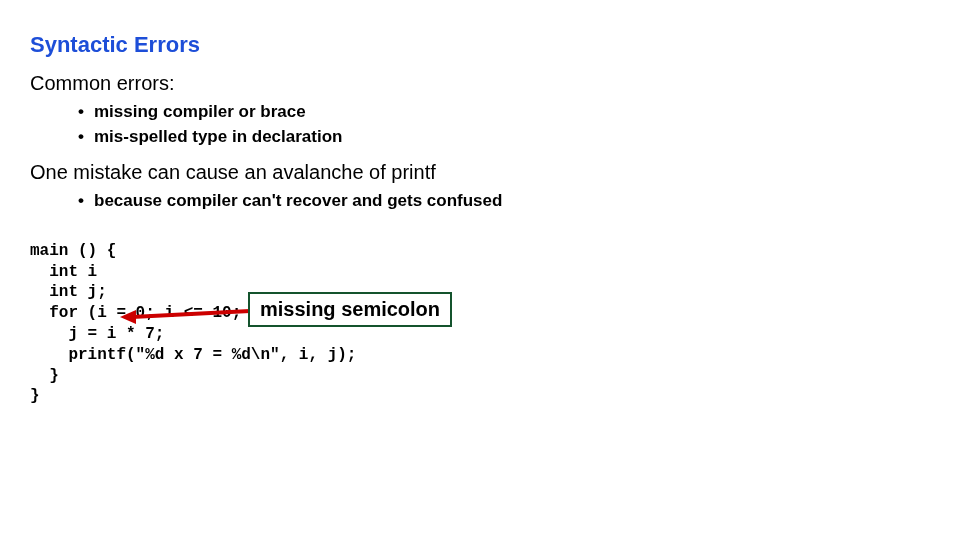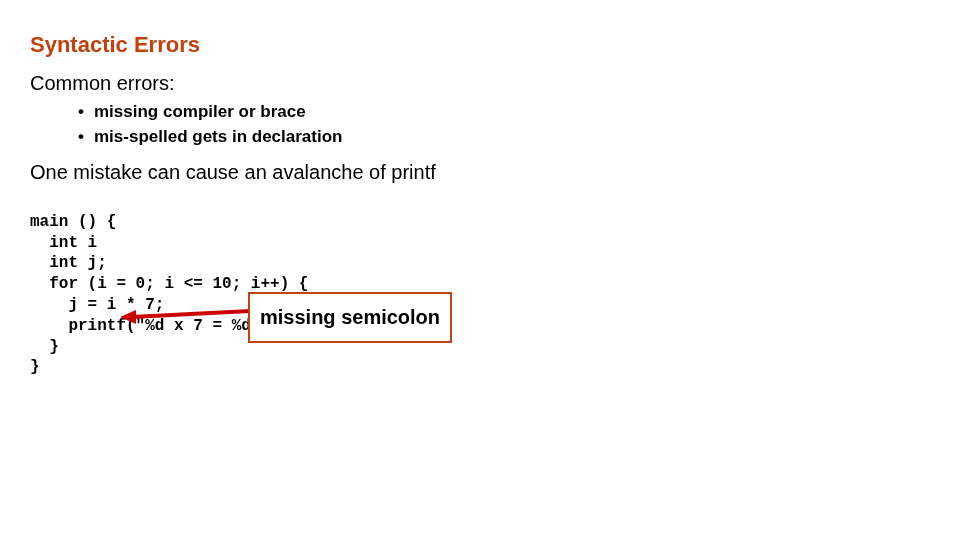--- a/index.html
+++ b/index.html
@@ -12,21 +12,21 @@
     color: #000000;
   }
   .slide {
     position: relative;
     width: 960px;
     height: 540px;
     box-sizing: border-box;
     padding: 32px 30px 0 30px;
   }
   .title {
-    color: #c2410c;
+    color: #1d4ed8;
     font-size: 22px;
     font-weight: bold;
     margin: 0 0 14px 0;
   }
   .subhead {
     font-size: 20px;
     font-weight: normal;
     margin: 0 0 6px 0;
   }
   ul.bullets {
@@ -53,23 +53,23 @@
     font-size: 16px;
     font-weight: bold;
     white-space: pre;
     line-height: 1.3;
     margin-top: 28px;
   }
   .callout {
     position: absolute;
     left: 248px;
     top: 292px;
-    border: 2px solid #c2410c;
+    border: 2px solid #14532d;
     background: #ffffff;
-    padding: 12px 10px;
+    padding: 4px 10px;
     font-size: 20px;
     font-weight: bold;
   }
   .arrow {
     position: absolute;
     left: 120px;
     top: 305px;
     width: 130px;
     height: 24px;
     pointer-events: none;
@@ -78,24 +78,27 @@
 </head>
 <body>
 
 <div class="slide">
 
   <h1 class="title">Syntactic Errors</h1>
 
   <div class="subhead">Common errors:</div>
   <ul class="bullets">
     <li>missing compiler or brace</li>
-    <li>mis-spelled gets in declaration</li>
+    <li>mis-spelled type in declaration</li>
   </ul>
 
   <div class="subhead">One mistake can cause an avalanche of printf</div>
+  <ul class="bullets">
+    <li>because compiler can't recover and gets confused</li>
+  </ul>
 
   <div class="code-block">main () {
   int i
   int j;
   for (i = 0; i &lt;= 10; i++) {
     j = i * 7;
     printf("%d x 7 = %d\n", i, j);
   }
 }</div>
 

